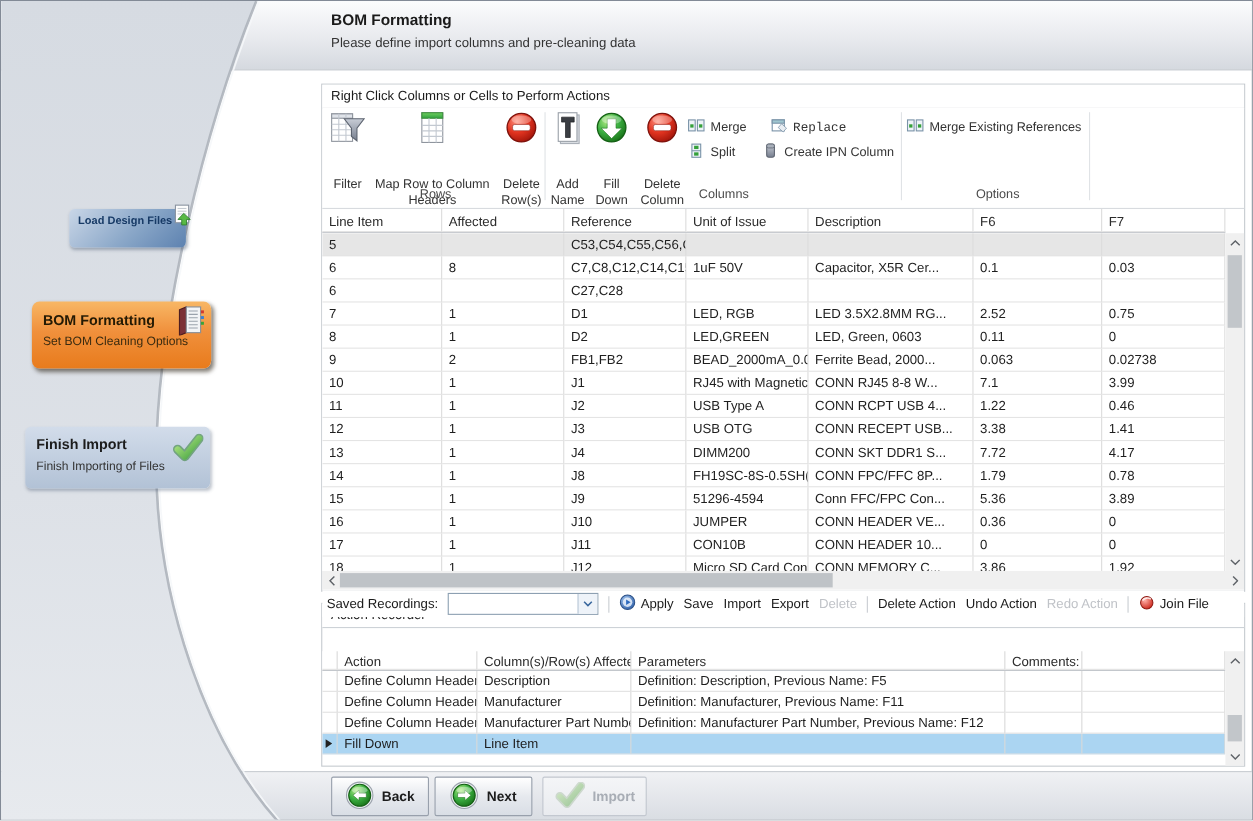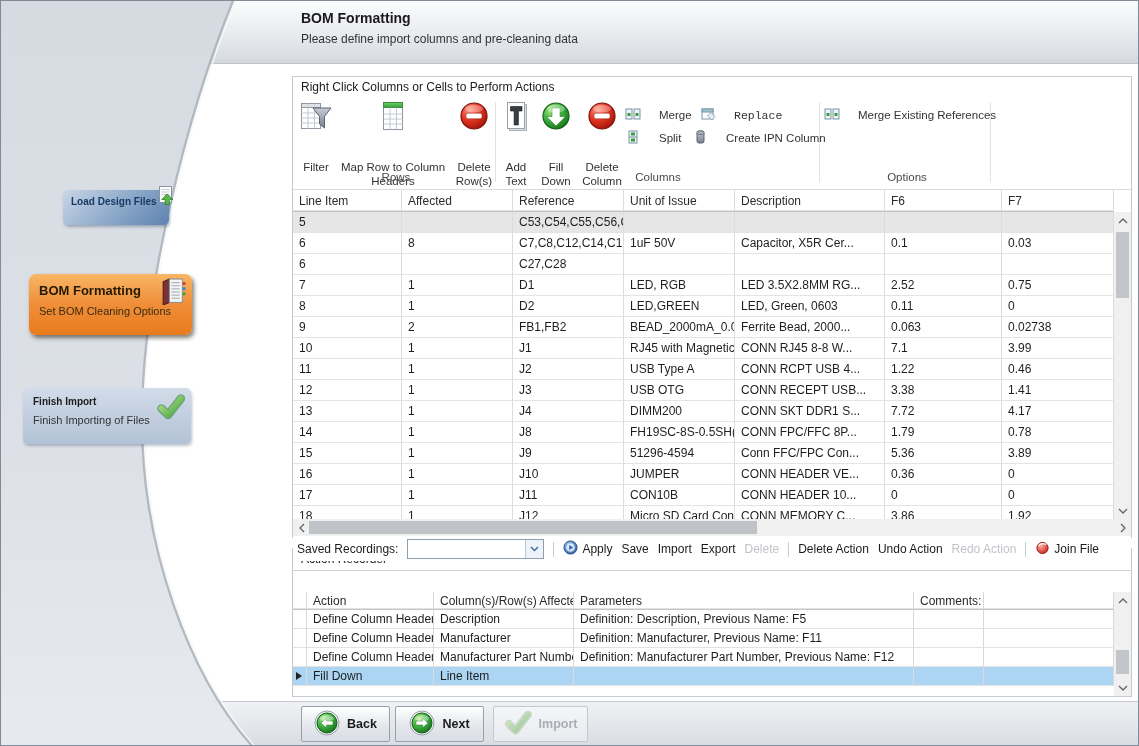--- a/index.html
+++ b/index.html
@@ -34,39 +34,39 @@
   #card-bom { left:28px; top:273px; width:163px; height:61px;
     background:linear-gradient(#f7b express05c,#ef8322);
     background:linear-gradient(#f8b765,#f0903c 45%,#e87b1c);
     border-radius:7px; box-shadow:2px 3px 4px rgba(30,20,5,.55); padding:9px 10px; }
   #card-bom .t { font-size:13px; font-weight:bold; color:#241a04; }
   #card-bom .s { font-size:11px; color:#3a2b10; margin-top:7px; }
   #card-bom .ic { position:absolute; right:6px; top:4px; }
   #card-finish { left:22px; top:387px; width:168px; height:56px;
     background:linear-gradient(#d2dcea,#b2c2d6);
     border-radius:5px; box-shadow:1px 2px 3px rgba(40,60,90,.3); padding:8px 10px; }
-  #card-finish .t { font-size:10px; font-weight:bold; color:#1c1c1c; }
+  #card-finish .t { font-size:13px; font-weight:bold; color:#1c1c1c; }
   #card-finish .s { font-size:11px; color:#333; margin-top:7px; }
   #card-finish .ic { position:absolute; right:6px; top:6px; }
 
   
   .gbox { background:#fff; border:1px solid #c5cacf; }
   #gbox-grid { left:291px; top:75px; width:840px; height:462px; }
   #gbox-actions { left:291px; top:547px; width:840px; height:149px; }
   .gbox-caption { height:22px; line-height:21px; padding-left:8px; font-size:12px;
     color:#1b1b1b; border-bottom:1px solid #cdd2d7; background:#fff; white-space:nowrap; }
 
   
   #ribbon { left:292px; top:97px; width:838px; height:92px; background:#fff;
     border-bottom:1px solid #d8dbdf; }
   .rsep { position:absolute; top:4px; height:80px; width:1px; background:#e0e3e6; }
   .rbtn-big { position:absolute; top:2px; display:flex; flex-direction:column;
     align-items:center; gap:2px; cursor:default; }
   .rbtn-big .rlabel { font-size:11.5px; line-height:1.2; color:#333; text-align:center;margin-top:23px; }
-  .rbtn-small { position:absolute; display:flex; align-items:center; gap:18px;
+  .rbtn-small { position:absolute; display:flex; align-items:center; gap:5px;
     font-size:11.5px; color:#333; white-space:nowrap; }
   .rgroup-label { position:absolute; top:73px; font-size:11.5px; color:#4a4a4a; text-align:center; }
 
   
   #grid-header { left:292px; top:189px; width:821px; height:22px; display:flex;
     border-bottom:1px solid #bfc3c8; background:#fff; }
   #grid-header .grid-cell { font-size:12px; color:#2b2b2b; padding-top:4px; }
   #grid-body { left:292px; top:211px; width:821px; height:307px; overflow:hidden; background:#fff; }
   .grid-row { display:flex; height:21px; background:#fff; }
   .grid-row.selected { background:#e6e6e6; }
@@ -262,21 +262,21 @@
     <div class="rsep" style="left:202px;"></div>
 
     <div class="rbtn-big" style="left:204px; width:38px;">
       <span>
         <svg width="32" height="32" viewBox="0 0 32 32">
           <rect x="9.5" y="4.5" width="17" height="26" fill="#d9dde2" stroke="#aab0b8"></rect>
           <rect x="7.5" y="2.5" width="17" height="26" fill="#fff" stroke="#9aa0a8"></rect>
           <path d="M10.5 6.5 h11.5 v4.5 h-3.6 v14 h-4.3 v-14 h-3.6 Z" fill="#3a3d42" stroke="#17181b" stroke-width=".6"></path>
         </svg>
       </span>
-      <span class="rlabel">Add Text</span>
+      <span class="rlabel">Add Name</span>
     </div>
     <div class="rbtn-big" style="left:244px; width:38px;">
       <span>
         <svg width="32" height="32" viewBox="0 0 32 32">
           <circle cx="16" cy="16" r="13" fill="url(#gGreen)" stroke="#156015" stroke-width="1.2"></circle>
           <path d="M12 8 h8 v8.5 h5.5 L16 26 L6.5 16.5 H12 Z" fill="#fff" stroke="#1a701a" stroke-width=".5"></path>
           <ellipse cx="16" cy="8.8" rx="9" ry="3.8" fill="#fff" opacity=".32"></ellipse>
         </svg>
       </span>
       <span class="rlabel">Fill Down</span>

